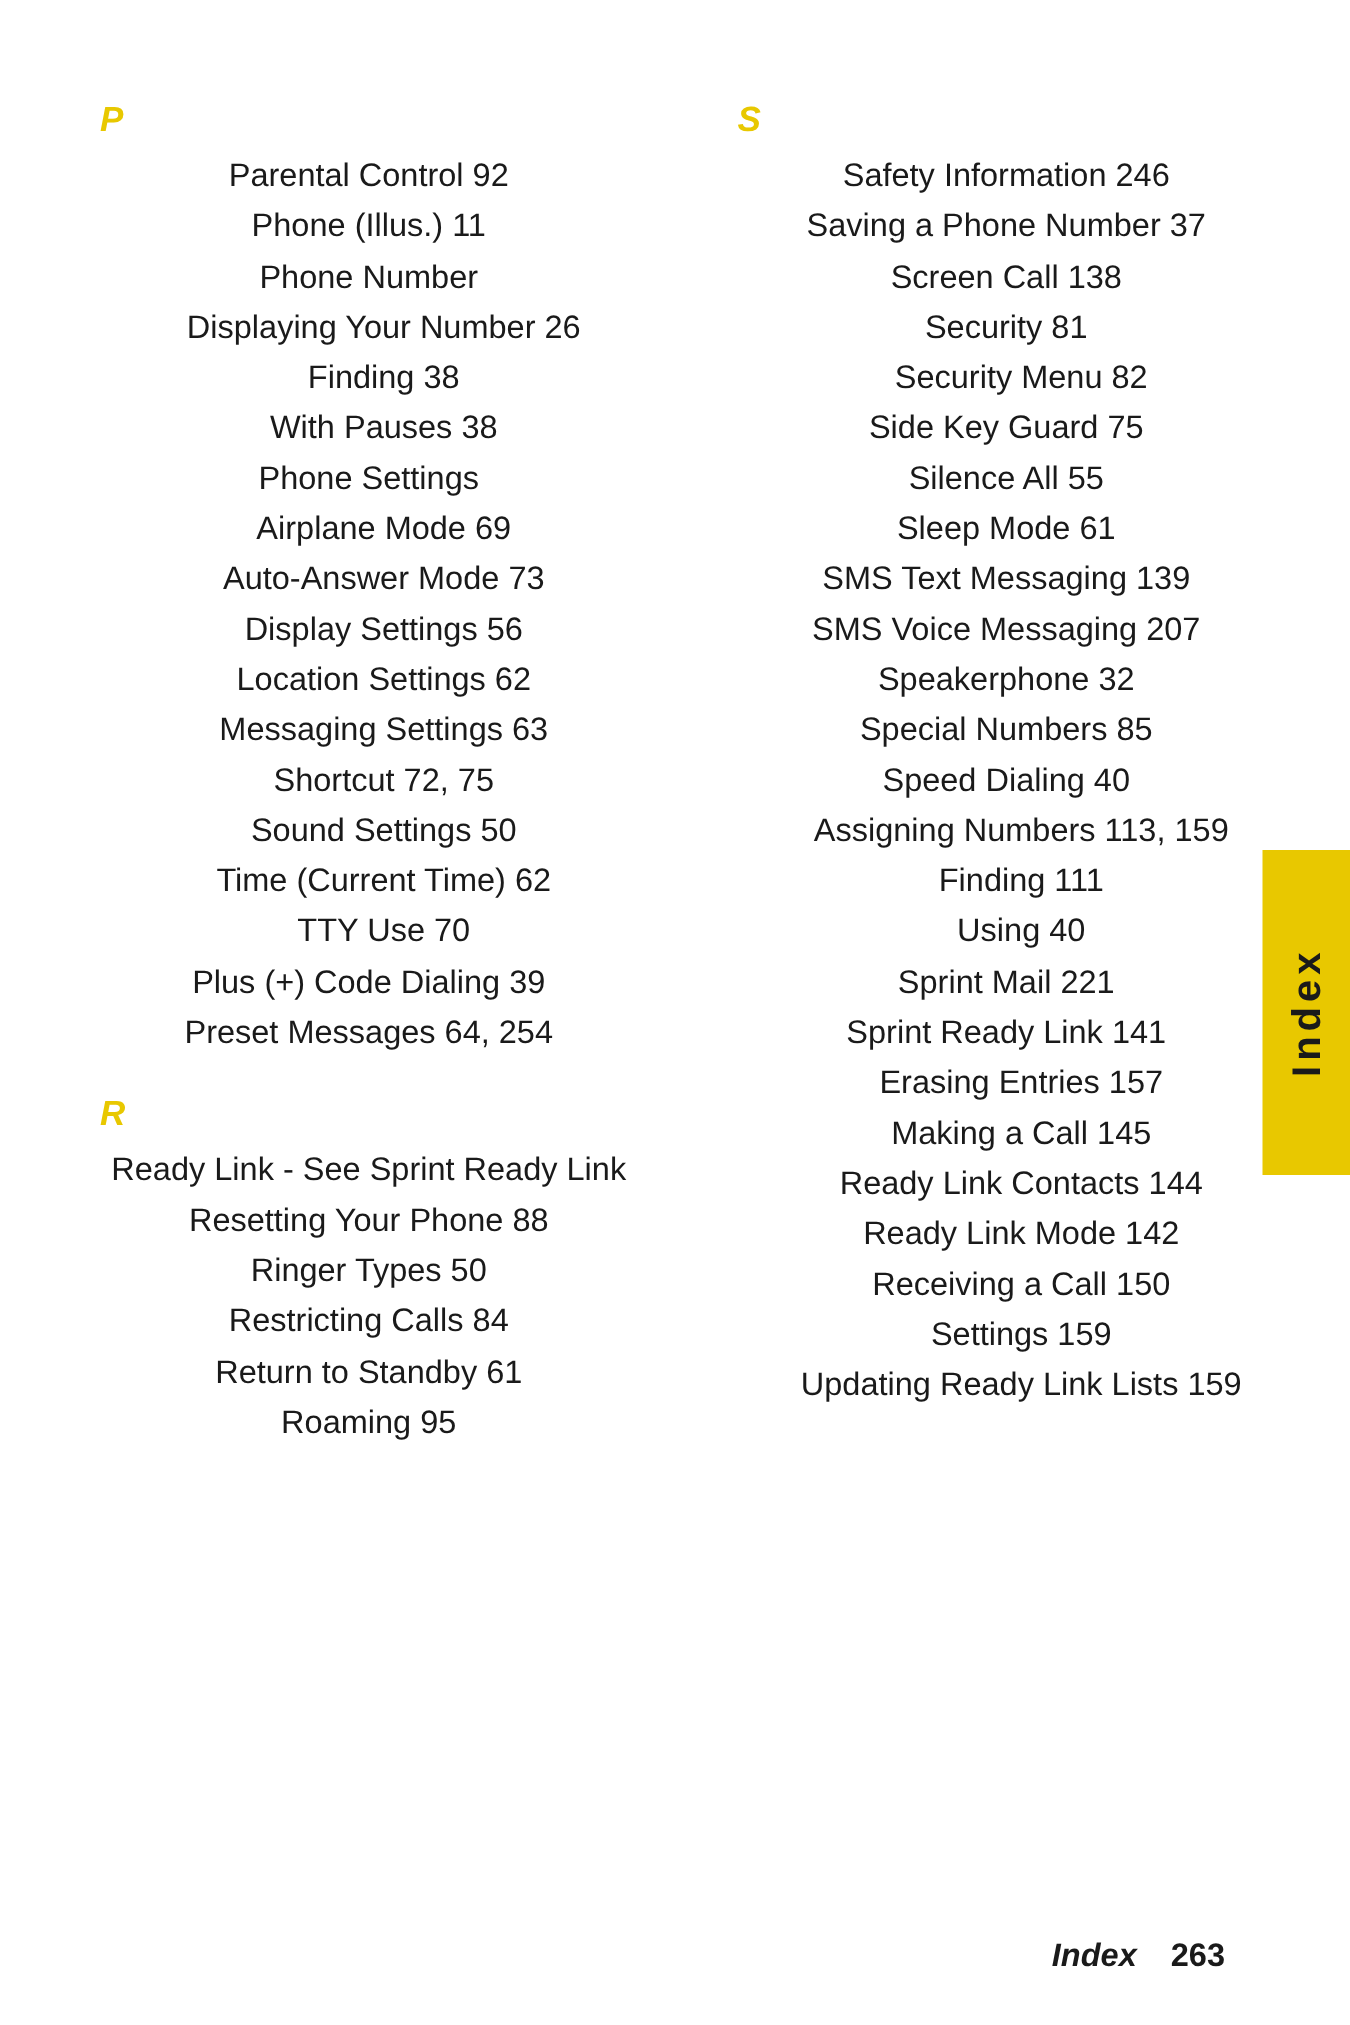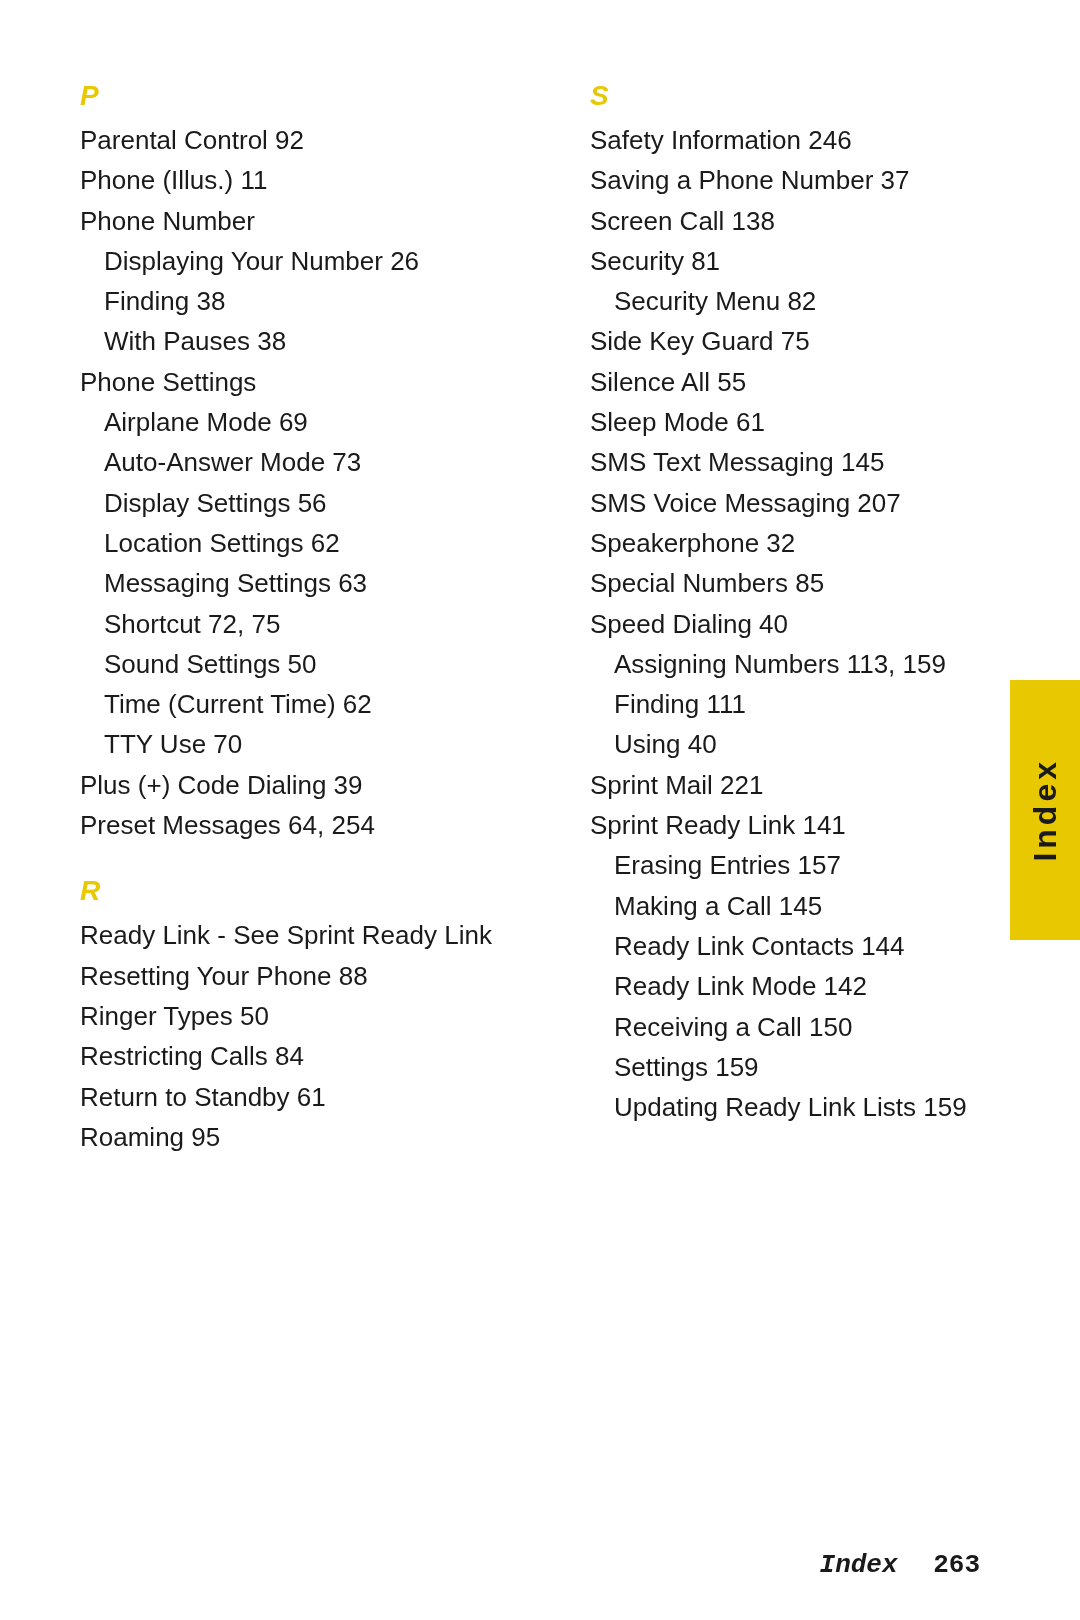--- a/index.html
+++ b/index.html
@@ -37,20 +37,21 @@
       font-weight: bold;
       color: #e8c800;
       font-size: 28px;
       margin-bottom: 8px;
       font-style: italic;
     }
 
     .index-entry {
       line-height: 1.55;
       font-size: 26px;
+      text-align: center;
     }
 
     .index-entry.main-entry {
       margin-left: 0;
     }
 
     .index-entry.sub-entry {
       margin-left: 24px;
     }
 
@@ -83,21 +84,20 @@
     }
 
     
     .page-footer {
       position: absolute;
       bottom: 40px;
       right: 100px;
       font-size: 26px;
       font-weight: bold;
       color: #1a1a1a;
-      font-family: Liberation Mono, monospace;
     }
 
     .footer-index {
       display: inline;
       font-style: italic;
     }
 
     .footer-number {
       display: inline;
       margin-left: 20px;
@@ -147,21 +147,21 @@
     <div class="section-block">
       <div class="section-letter">S</div>
       <div class="index-entry main-entry">Safety Information 246</div>
       <div class="index-entry main-entry">Saving a Phone Number 37</div>
       <div class="index-entry main-entry">Screen Call 138</div>
       <div class="index-entry main-entry">Security 81</div>
       <div class="index-entry sub-entry">Security Menu 82</div>
       <div class="index-entry main-entry">Side Key Guard 75</div>
       <div class="index-entry main-entry">Silence All 55</div>
       <div class="index-entry main-entry">Sleep Mode 61</div>
-      <div class="index-entry main-entry">SMS Text Messaging 145</div>
+      <div class="index-entry main-entry">SMS Text Messaging 139</div>
       <div class="index-entry main-entry">SMS Voice Messaging 207</div>
       <div class="index-entry main-entry">Speakerphone 32</div>
       <div class="index-entry main-entry">Special Numbers 85</div>
       <div class="index-entry main-entry">Speed Dialing 40</div>
       <div class="index-entry sub-entry">Assigning Numbers 113, 159</div>
       <div class="index-entry sub-entry">Finding 111</div>
       <div class="index-entry sub-entry">Using 40</div>
       <div class="index-entry main-entry">Sprint Mail 221</div>
       <div class="index-entry main-entry">Sprint Ready Link 141</div>
       <div class="index-entry sub-entry">Erasing Entries 157</div>

